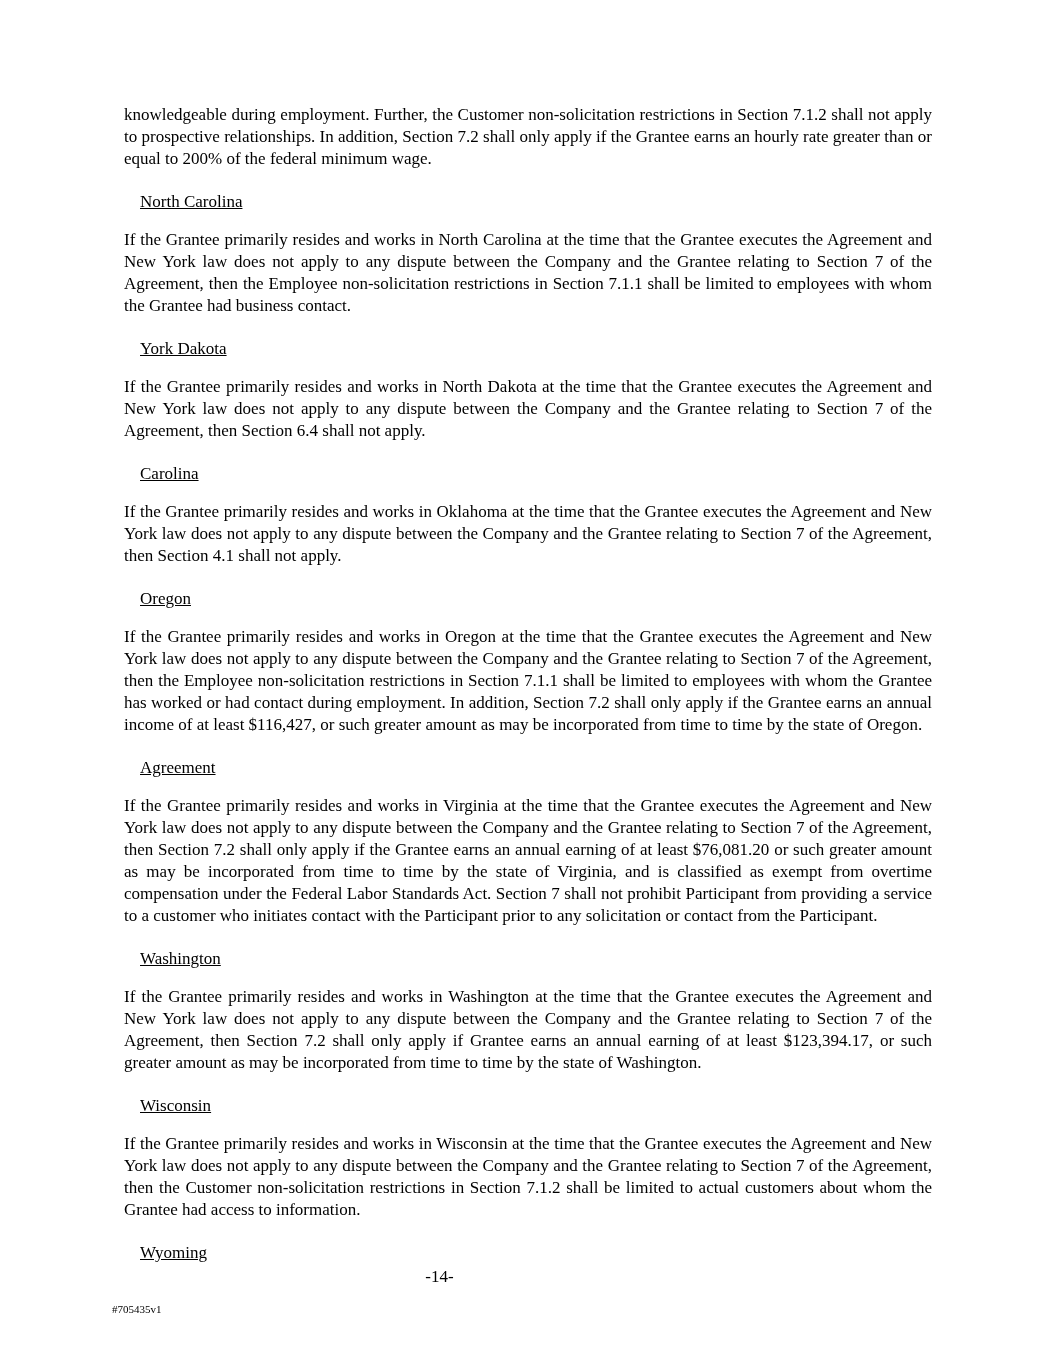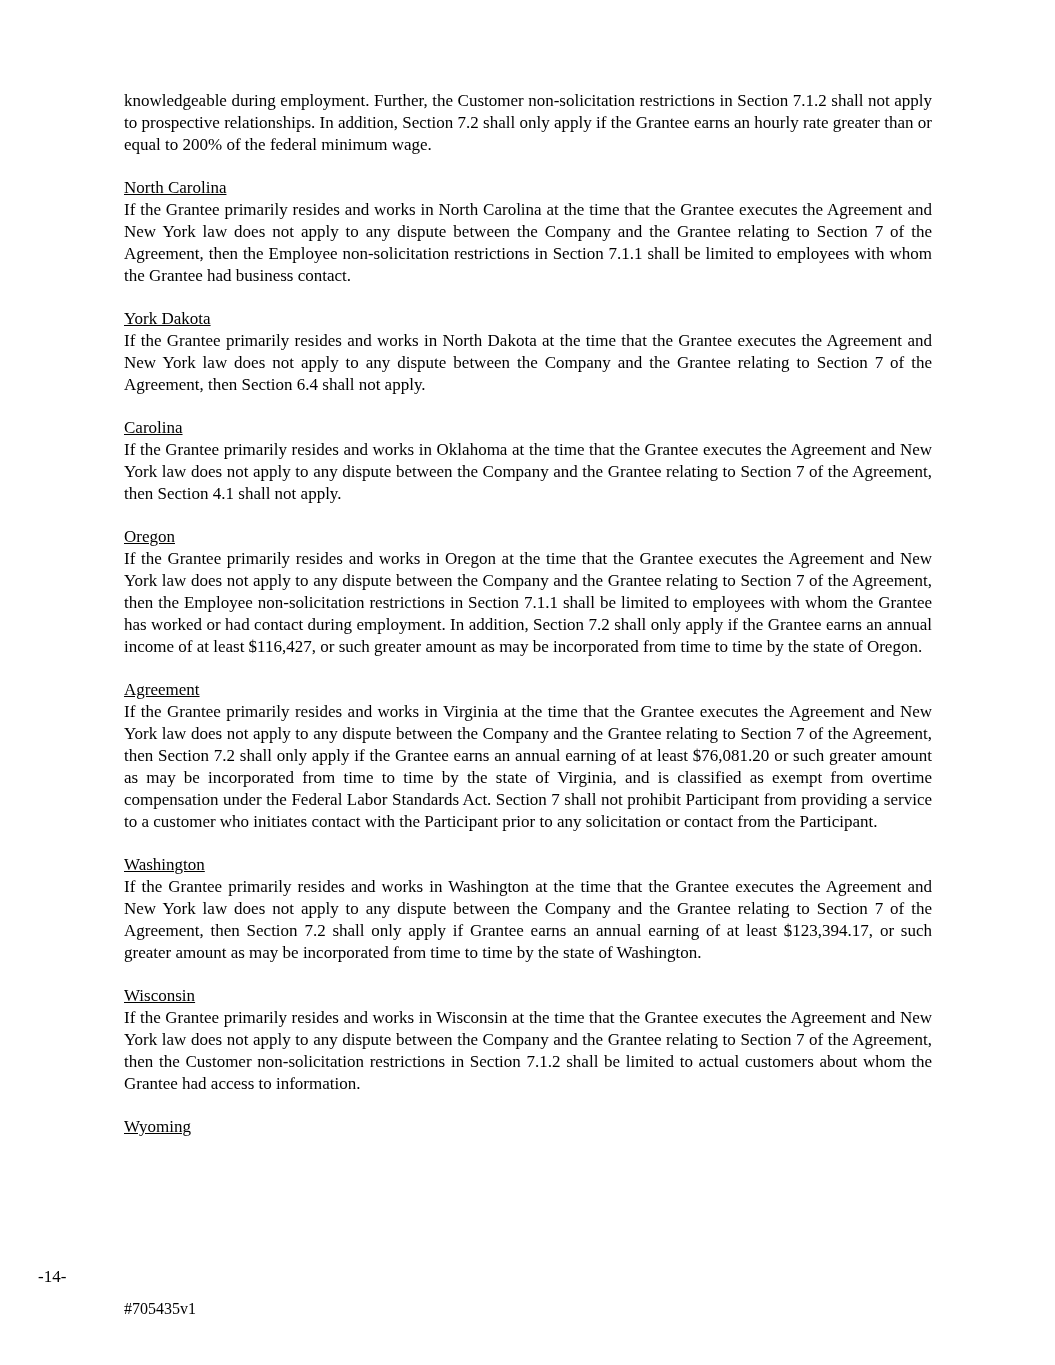--- a/index.html
+++ b/index.html
@@ -12,54 +12,54 @@
     width: 1055px;
     height: 1365px;
     background: #ffffff;
     font-family: "Liberation Serif", "DejaVu Serif", serif;
     color: #000000;
     overflow: hidden;
   }
   .content {
     position: absolute;
     left: 124px;
-    top: 90px;
+    top: 104px;
     width: 808px;
   }
   .para {
     margin: 0;
     font-size: 17px;
     line-height: 22px;
     text-align: justify;
   }
   .state-section {
     margin-top: 21px;
   }
   .state-heading {
-    margin: 0;
+    margin: 16px;
     font-size: 17px;
     line-height: 22px;
     font-weight: normal;
     text-decoration: underline;
     text-align: left;
   }
   .footer-page-number {
     position: absolute;
     top: 1266px;
     left: 0;
     width: 879px;
+    text-align: center;
     font-size: 17px;
     line-height: 22px;
-    margin-left: 38px;
   }
   .footer-doc-id {
     position: absolute;
     top: 1300px;
-    left: 124px;
-    font-size: 16px;
+    left: 112px;
+    font-size: 11px;
     line-height: 18px;
   }
 </style>
 </head>
 <body>
 
 <div class="page">
   <div class="content">
     <p class="para">knowledgeable during employment.  Further, the Customer non-solicitation restrictions in Section 7.1.2 shall not apply to prospective relationships.  In addition, Section 7.2 shall only apply if the Grantee earns an hourly rate greater than or equal to 200% of the federal minimum wage.</p>
     <div id="sections">

